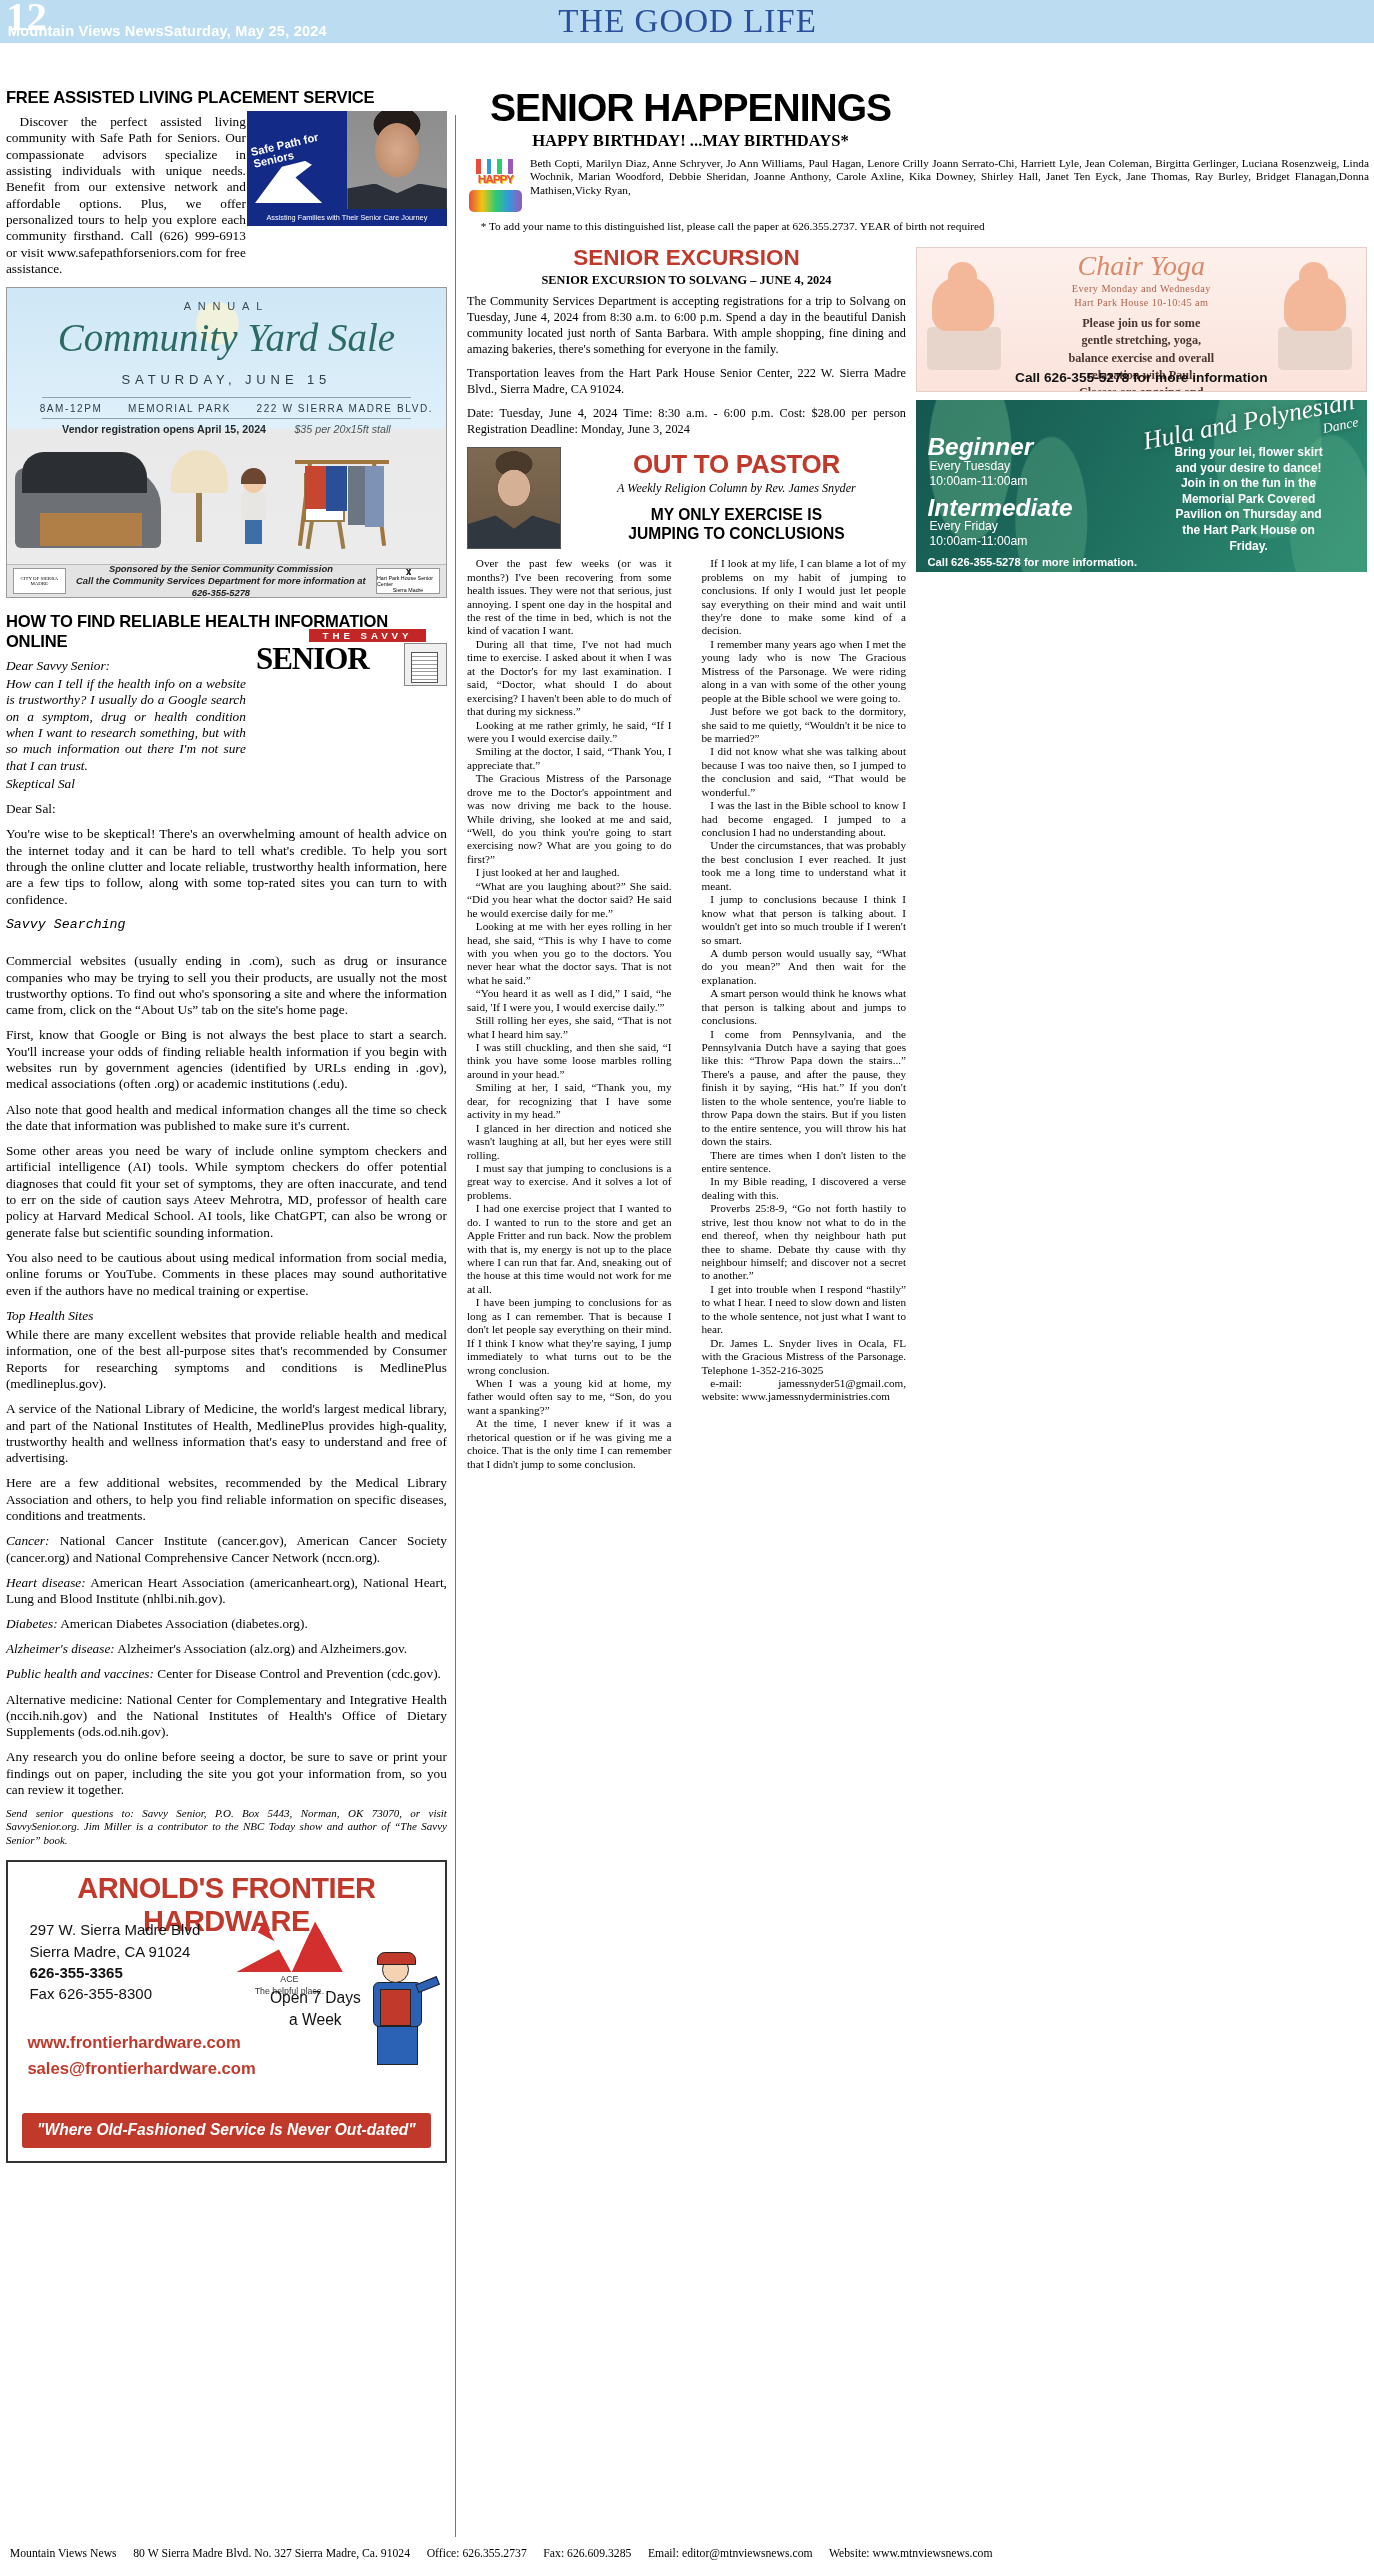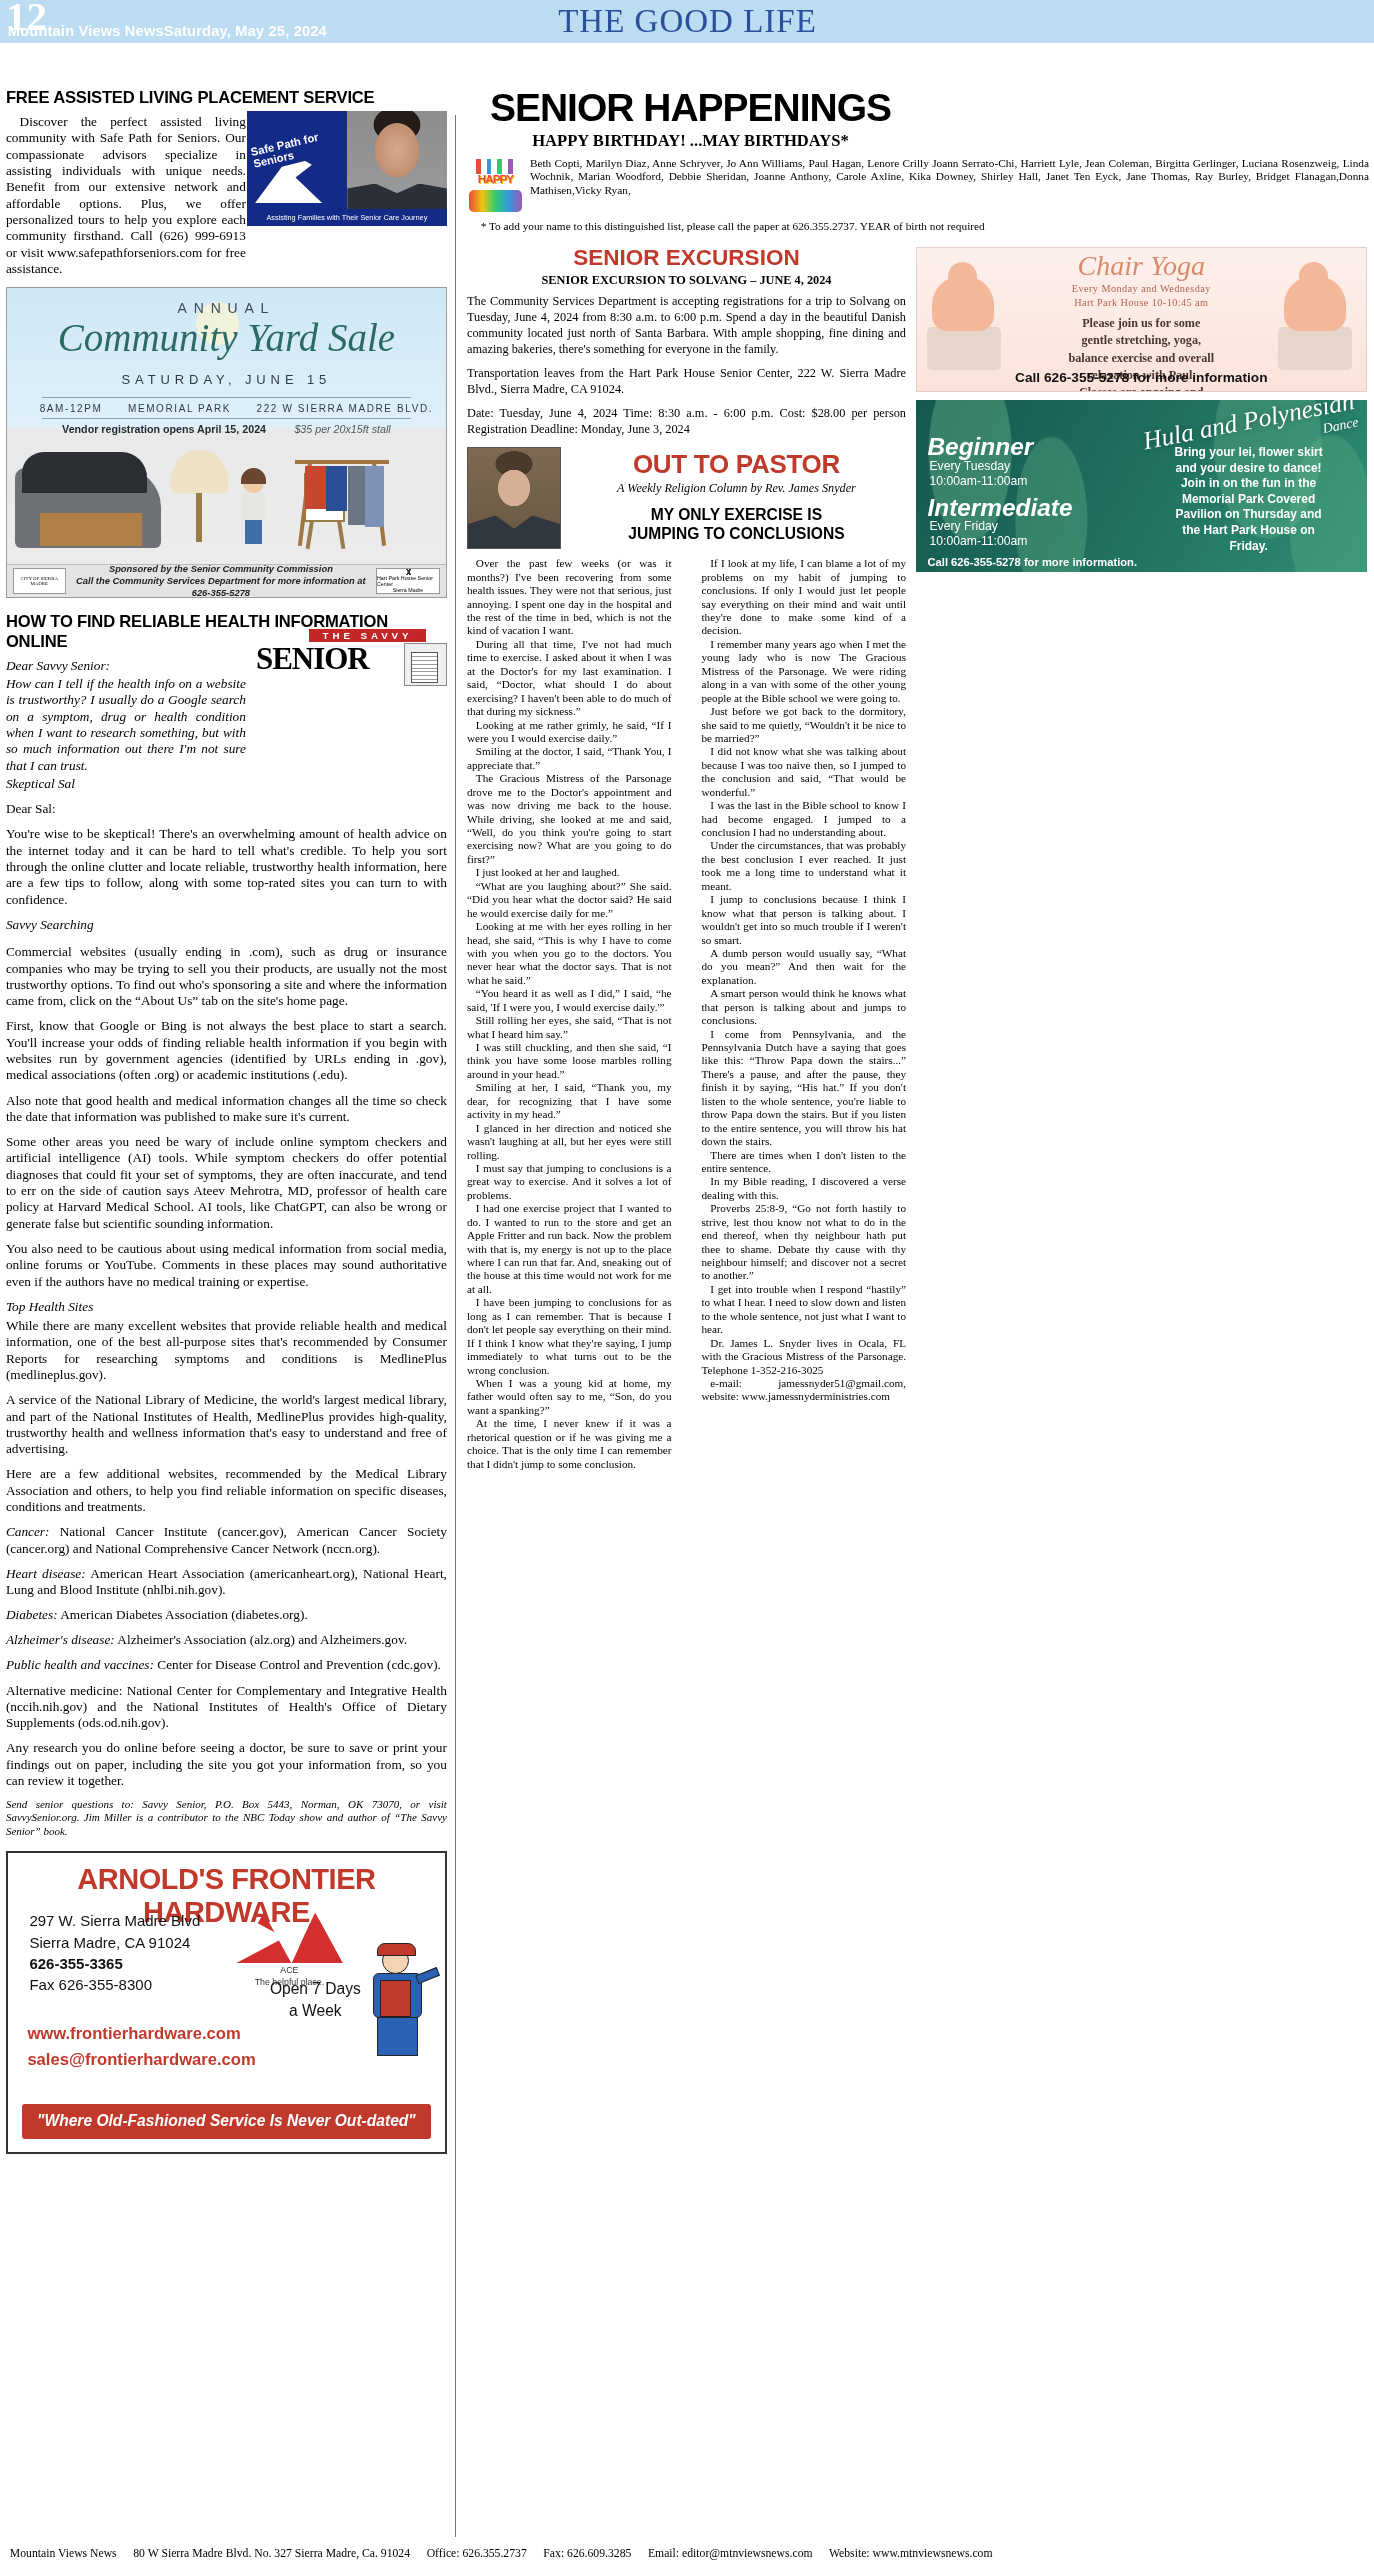--- a/index.html
+++ b/index.html
@@ -101,21 +101,21 @@
     border:1px solid #999; overflow:hidden;
     background:linear-gradient(#cfe7f6 0%, #dff0fa 45%, #e9e9e9 46%, #ececec 100%);
   }
   .ys-sun{
     position:absolute; left:189px; top:13.7px; width:43px; height:43px;
     border-radius:50%; background:#f6f3d7; opacity:.85;
   }
   .ys-annual{
     position:absolute; left:0; right:0; top:11.7px; text-align:center;
     font-family:"Liberation Sans", sans-serif;
-    letter-spacing:6.8px; font-size:14px; color:#3b4a52;
+    letter-spacing:6.8px; font-size:11px; color:#3b4a52;
   }
   .ys-title{
     position:absolute; left:0; right:0; top:27px; text-align:center;
     font-family:"Liberation Serif", serif;
     font-style:italic; font-size:39px; color:#2c6b63;
   }
   .ys-date{
     position:absolute; left:0; right:0; top:84px; text-align:center;
     font-family:"Liberation Sans", sans-serif;
     letter-spacing:4.9px; font-size:13px; color:#2f3d45;
@@ -560,21 +560,21 @@
       <div class="savvy-icon"></div>
     </div>
     <div style="width:240px;">
       <p class="body italic" style="margin-bottom:2px;">Dear Savvy Senior:</p>
       <p class="body italic" style="margin-bottom:2px;">How can I tell if the health info on a website is trustworthy? I usually do a Google search on a symptom, drug or health condition when I want to research something, but with so much information out there I'm not sure that I can trust.</p>
       <p class="body italic">Skeptical Sal</p>
     </div>
     <p class="body">Dear Sal:</p>
     <p class="body">You're wise to be skeptical! There's an overwhelming amount of health advice on the internet today and it can be hard to tell what's credible. To help you sort through the online clutter and locate reliable, trustworthy health information, here are a few tips to follow, along with some top-rated sites you can turn to with confidence.</p>
 
-    <p class="body italic" style="margin-bottom:11px;">Savvy Searching</p>
+    <p class="body italic" style="margin-bottom:20px;font-family:Liberation Mono, monospace;">Savvy Searching</p>
     <p class="body">Commercial websites (usually ending in .com), such as drug or insurance companies who may be trying to sell you their products, are usually not the most trustworthy options. To find out who's sponsoring a site and where the information came from, click on the “About Us” tab on the site's home page.</p>
     <p class="body">First, know that Google or Bing is not always the best place to start a search. You'll increase your odds of finding reliable health information if you begin with websites run by government agencies (identified by URLs ending in .gov), medical associations (often .org) or academic institutions (.edu).</p>
     <p class="body">Also note that good health and medical information changes all the time so check the date that information was published to make sure it's current.</p>
     <p class="body">Some other areas you need be wary of include online symptom checkers and artificial intelligence (AI) tools. While symptom checkers do offer potential diagnoses that could fit your set of symptoms, they are often inaccurate, and tend to err on the side of caution says Ateev Mehrotra, MD, professor of health care policy at Harvard Medical School. AI tools, like ChatGPT, can also be wrong or generate false but scientific sounding information.</p>
     <p class="body">You also need to be cautious about using medical information from social media, online forums or YouTube. Comments in these places may sound authoritative even if the authors have no medical training or expertise.</p>
 
     <p class="body italic" style="margin-bottom:2.9px;">Top Health Sites</p>
     <p class="body">While there are many excellent websites that provide reliable health and medical information, one of the best all-purpose sites that's recommended by Consumer Reports for researching symptoms and conditions is MedlinePlus (medlineplus.gov).</p>
     <p class="body">A service of the National Library of Medicine, the world's largest medical library, and part of the National Institutes of Health, MedlinePlus provides high-quality, trustworthy health and wellness information that's easy to understand and free of advertising.</p>
     <p class="body">Here are a few additional websites, recommended by the Medical Library Association and others, to help you find reliable information on specific diseases, conditions and treatments.</p>

